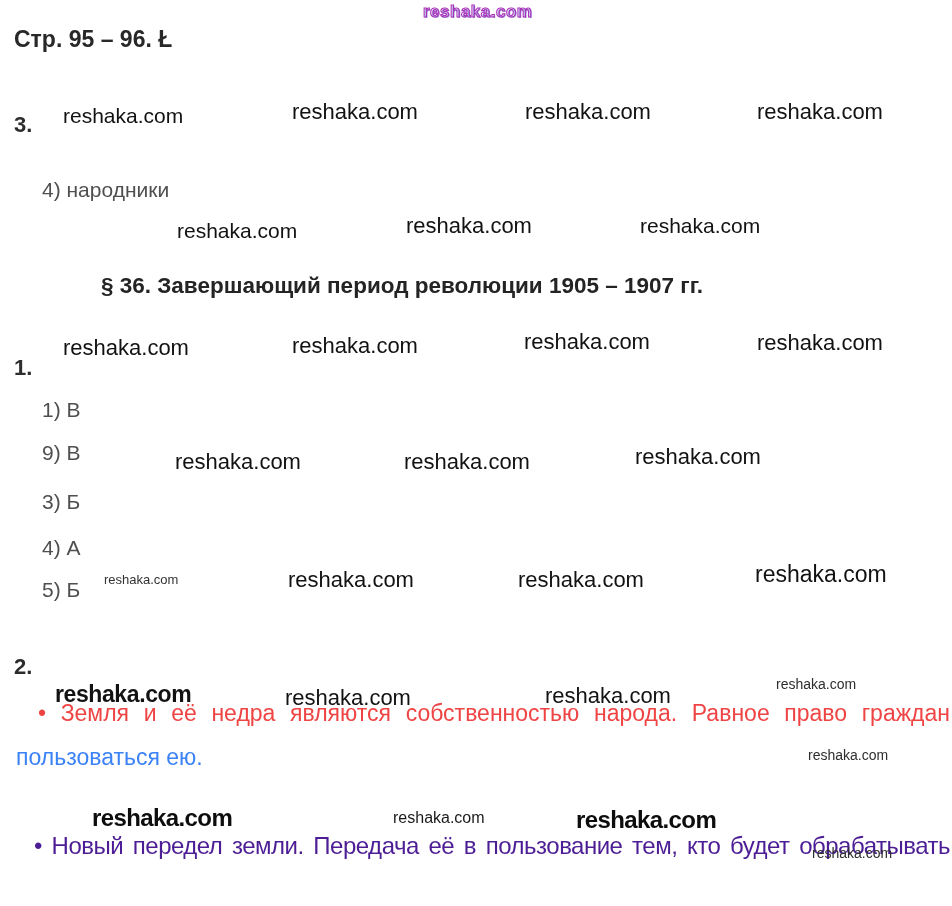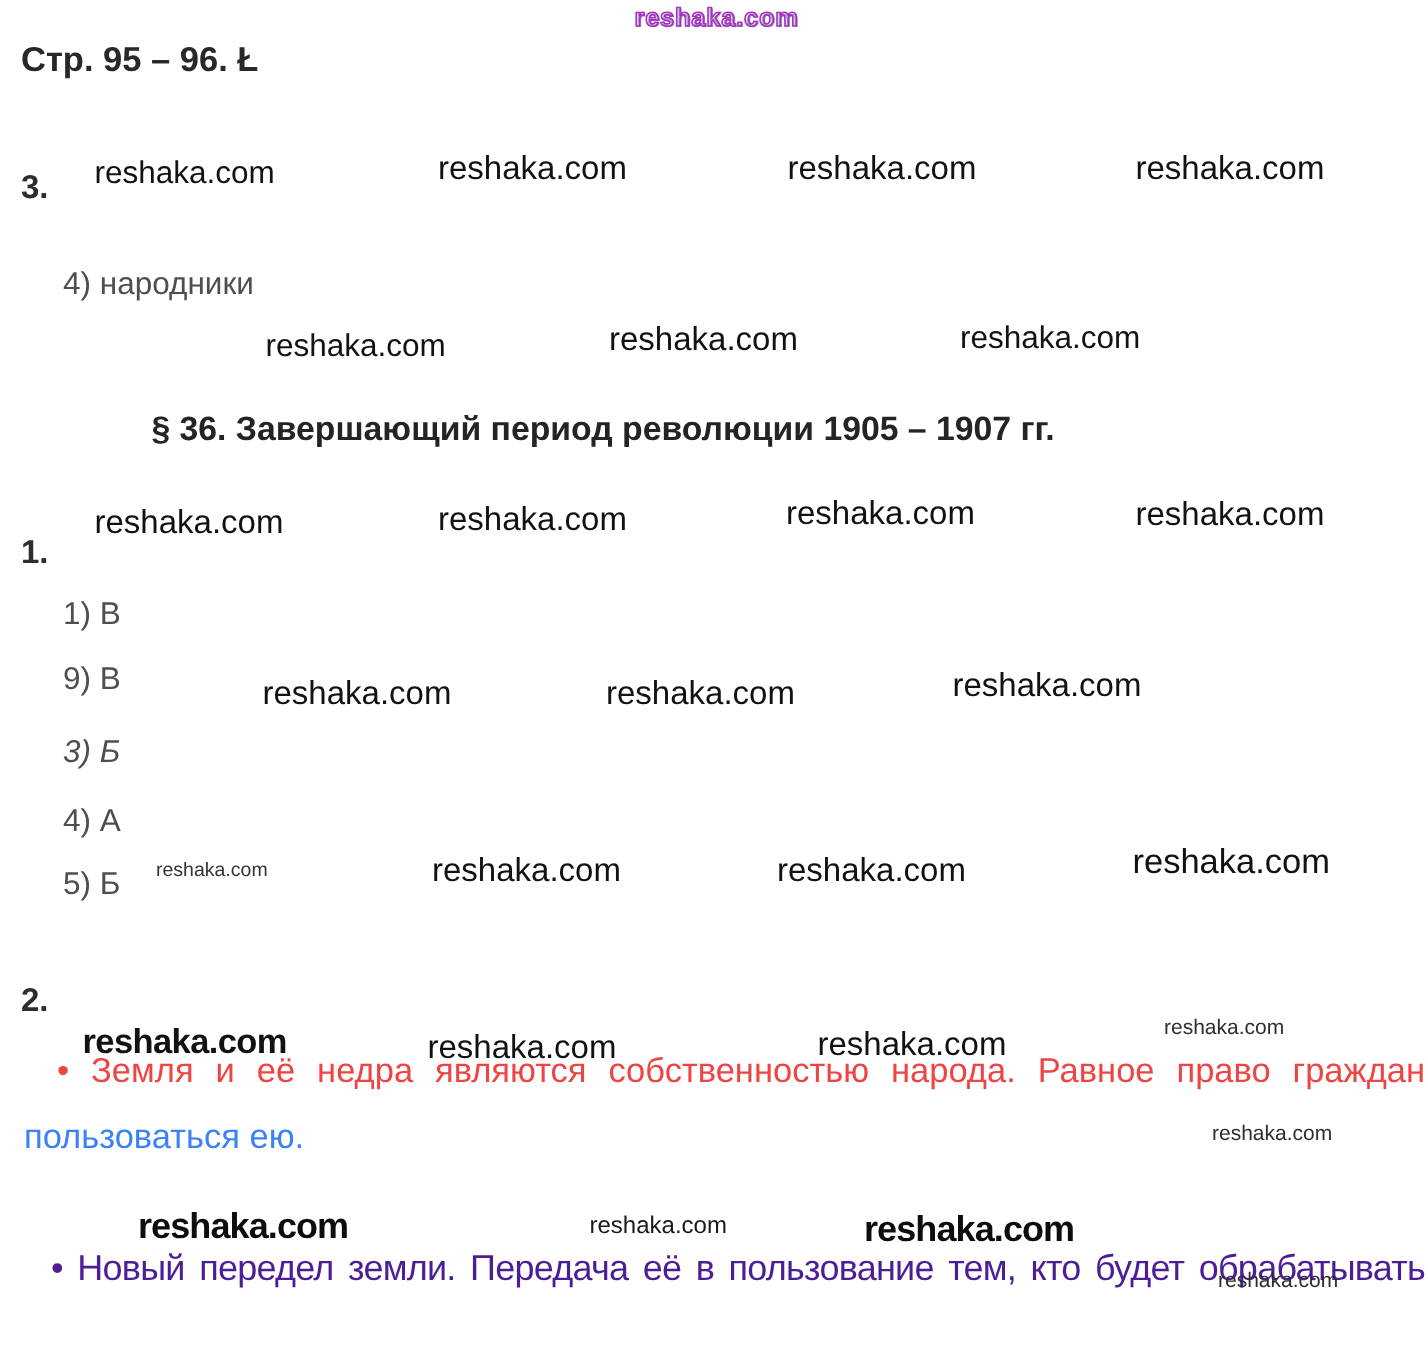--- a/index.html
+++ b/index.html
@@ -71,21 +71,21 @@
   <div class="heading" style="top:273px;">§ 36. Завершающий период революции 1905 – 1907 гг.</div>
 
   <span class="abs wm" style="left:63px;top:335px;">reshaka.com</span>
   <span class="abs wm" style="left:292px;top:333px;">reshaka.com</span>
   <span class="abs wm" style="left:524px;top:329px;">reshaka.com</span>
   <span class="abs wm" style="left:757px;top:330px;">reshaka.com</span>
 
   <span class="abs task-num" style="left:14px;top:355px;">1.</span>
   <span class="abs answer" style="left:42px;top:398px;">1) В</span>
   <span class="abs answer" style="left:42px;top:441px;">9) В</span>
-  <span class="abs answer" style="left:42px;top:490px;font-style:italic;">3) Б</span>
+  <span class="abs answer" style="left:42px;top:490px;">3) Б</span>
   <span class="abs answer" style="left:42px;top:536px;">4) А</span>
   <span class="abs answer" style="left:42px;top:578px;">5) Б</span>
 
   <span class="abs wm" style="left:175px;top:449px;">reshaka.com</span>
   <span class="abs wm" style="left:404px;top:449px;">reshaka.com</span>
   <span class="abs wm" style="left:635px;top:444px;">reshaka.com</span>
 
   <span class="abs wm-xs" style="left:104px;top:572px;">reshaka.com</span>
   <span class="abs wm" style="left:288px;top:567px;">reshaka.com</span>
   <span class="abs wm" style="left:518px;top:567px;">reshaka.com</span>

